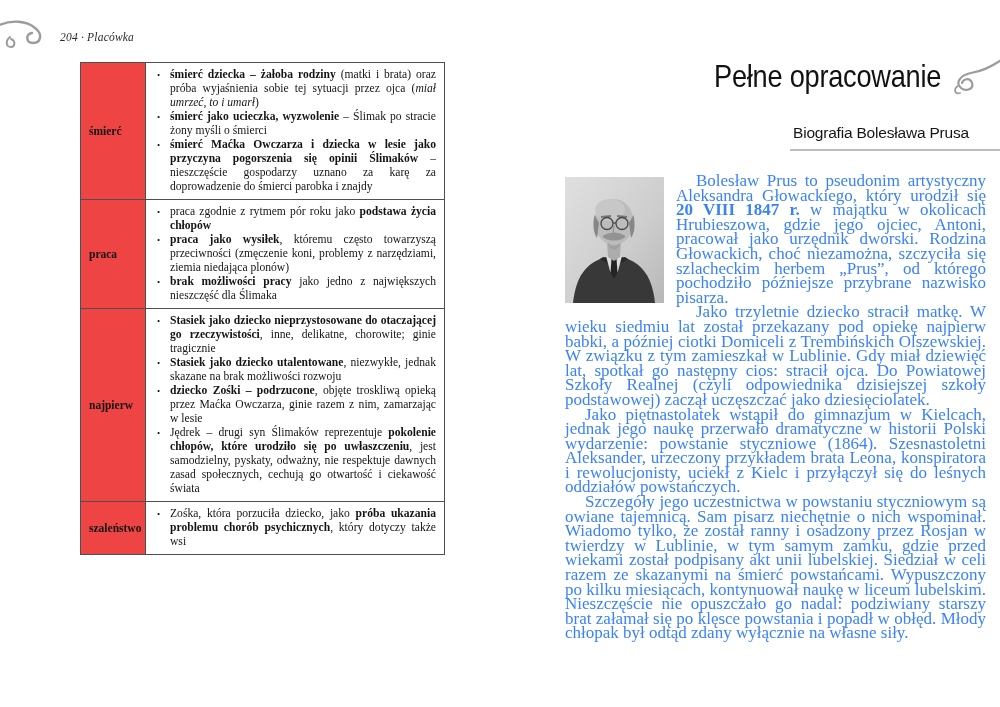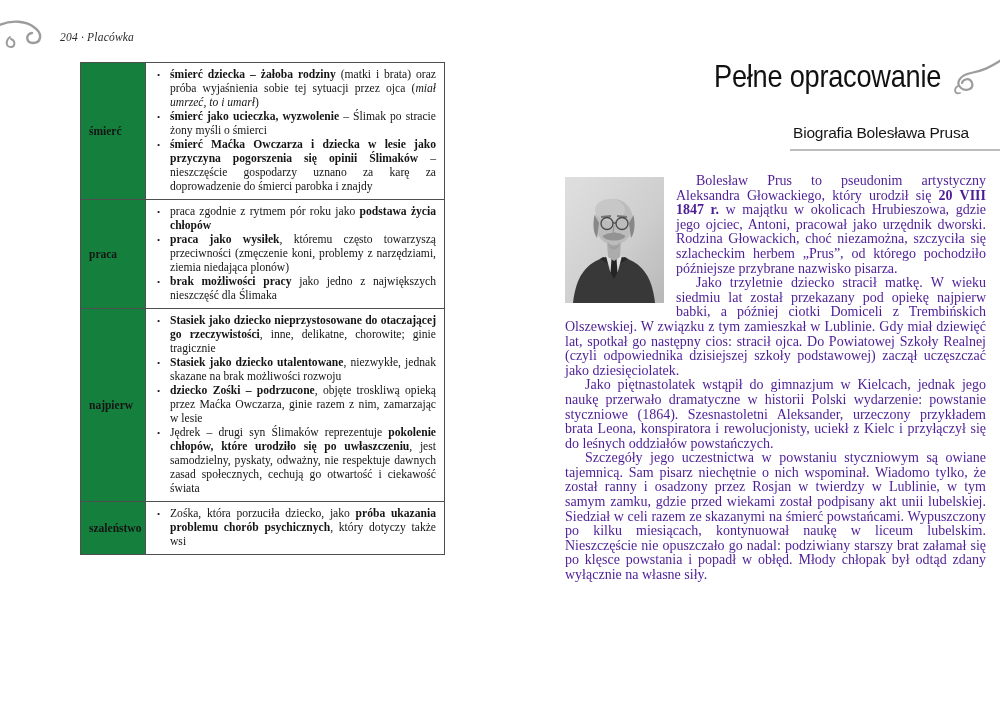--- a/index.html
+++ b/index.html
@@ -14,21 +14,21 @@
     position:absolute;left:60px;top:31px;
     font-style:italic;font-size:11.5px;color:#2b2b2b;letter-spacing:.2px;
   }
   .themes-table{
     position:absolute;left:80px;top:62px;width:365px;
     border-collapse:collapse;color:#141414;
     font-size:11.6px;line-height:14px;
   }
   .themes-table td{border:1px solid #4f4f4f;}
   .themes-table td.label{
-    background:#15803d;font-weight:bold;font-size:11.5px;
+    background:#ef4444;font-weight:bold;font-size:11.5px;
     width:54px;padding:4px 2px 4px 8px;vertical-align:middle;white-space:nowrap;
   }
   .themes-table td.content{padding:5px 8px 5px 0;vertical-align:top;}
   ul.items{margin:0;padding:0;list-style:none;}
   ul.items li{position:relative;padding-left:24px;text-align:justify;}
   ul.items .bullet{position:absolute;left:11px;top:0;font-size:9px;}
   ul.items b{font-weight:bold;}
   ul.items i{font-style:italic;}
   
   .title-row{
@@ -45,22 +45,22 @@
     position:absolute;left:790px;right:0;top:124px;
     border-bottom:2px solid #bdbdbd;padding-bottom:7px;
   }
   .section-heading{
     margin:0;font-family:"Liberation Sans", sans-serif;
     font-size:15.5px;font-weight:500;letter-spacing:-.2px;color:#161616;
     padding-left:3px;white-space:nowrap;
   }
   .bio{
     position:absolute;left:565px;top:174px;width:421px;
-    font-size:14px;line-height:14.6px;text-align:justify;
-    color:#4c1d95;hyphens:auto;
+    font-size:17px;line-height:14.6px;text-align:justify;
+    color:#3b82f6;hyphens:auto;
   }
   .bio p{margin:0;text-indent:20px;}
   .bio b{font-weight:bold;}
   .portrait{
     float:left;width:99px;height:126px;margin:3px 12px 4px 0;
     box-shadow:0 0 0 1px #c9c9c9 inset;
   }
 </style>
 </head>
 <body>

